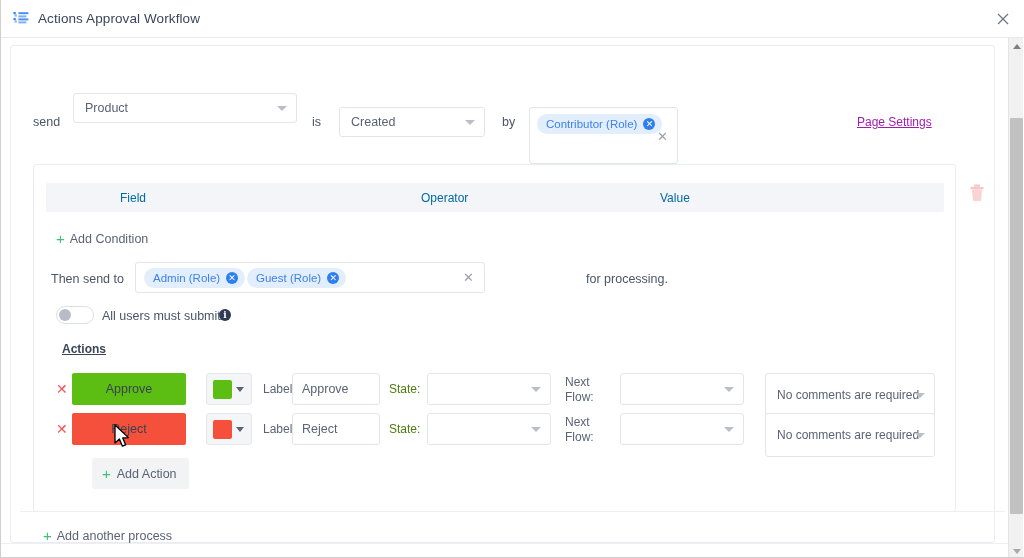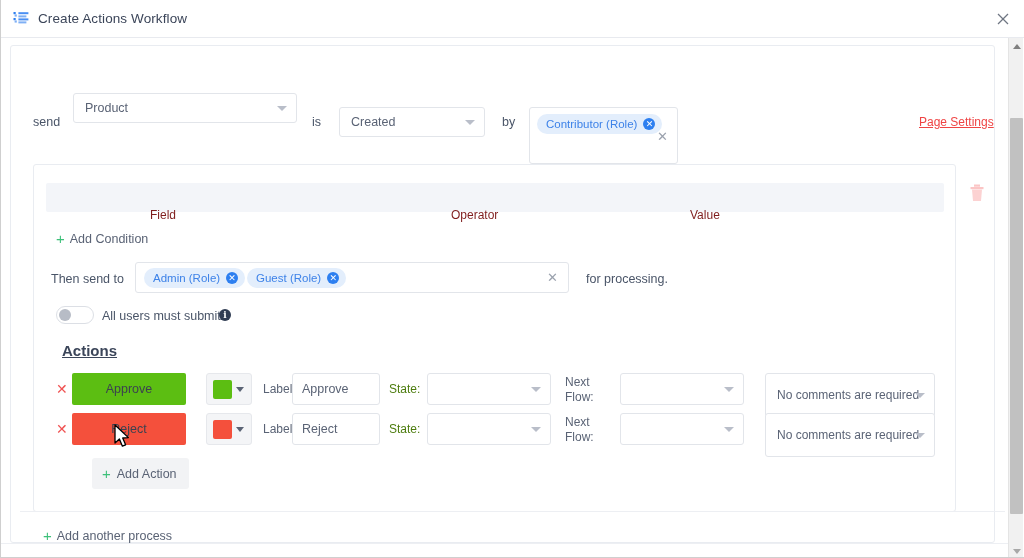--- a/index.html
+++ b/index.html
@@ -129,23 +129,23 @@
   .clear-x {
     position: absolute;
     color: #9aa1ad;
     font-size: 13px;
     cursor: pointer;
     font-family: "DejaVu Sans", sans-serif;
   }
   #tb-by .clear-x { right: 9px; top: 21px; }
 
   .page-settings {
-    position: absolute; left: 908px; top: 69px;
+    position: absolute; left: 846px; top: 69px;
     font-size: 12px;
-    color: #ef4444;
+    color: #a21caf;
     text-decoration: underline;
     cursor: pointer;
   }
 
   
   .process {
     position: absolute; left: 22px; top: 118px;
     width: 923px; height: 348px;
     border: 1px solid #e9ecf1;
     border-radius: 3px;
@@ -158,22 +158,22 @@
   }
 
   
   .cond-head {
     position: absolute; left: 12px; top: 18px;
     width: 898px; height: 29px;
     background: #f3f5f9;
     border-radius: 2px;
   }
   .cond-head .ch {
-    position: absolute; top: 25px;
-    font-size: 12px; color: #7f1d1d; margin-left: 30px;
+    position: absolute; top: 8px;
+    font-size: 12px; color: #0369a1;
   }
   .ch-field { left: 74px; }
   .ch-op    { left: 375px; }
   .ch-val   { left: 614px; }
 
   .link-green {
     position: absolute;
     font-size: 12.5px;
     color: #5a6375;
     cursor: pointer;
@@ -181,21 +181,21 @@
   }
   .link-green .plus {
     color: #3ec07a;
     font-size: 15px;
     margin-right: 5px;
     vertical-align: -1px;
   }
   #add-condition { left: 22px; top: 65px; }
 
   .lbl-send { position: absolute; left: 17px; top: 107px; font-size: 12.5px; color: #4a5568; }
-  #tb-send { left: 101px; top: 97px; width: 434px; height: 31px; }
+  #tb-send { left: 101px; top: 97px; width: 350px; height: 31px; }
   #tb-send .token { position: absolute; top: 5px; }
   #tb-send .token:nth-of-type(1) { left: 8px; }
   #tb-send .token:nth-of-type(2) { left: 111px; }
   #tb-send .clear-x { right: 10px; top: 7px; }
   .lbl-for-proc { position: absolute; left: 552px; top: 107px; font-size: 12.5px; color: #4a5568; }
 
   
   .toggle {
     position: absolute; left: 22px; top: 141px;
     width: 38px; height: 18px;
@@ -220,21 +220,21 @@
     font-size: 9px;
     line-height: 12px;
     text-align: center;
     font-family: "DejaVu Serif", serif;
     font-weight: bold;
     cursor: pointer;
   }
 
   .actions-title {
     position: absolute; left: 28px; top: 177px;
-    font-size: 15px;
+    font-size: 12px;
     color: #3b4559;
     font-weight: bold;
     text-decoration: underline;
   }
 
   
   .action-row { position: absolute; left: 0; width: 923px; height: 33px; }
   #action-row-0 { top: 208px; }
   #action-row-1 { top: 248px; }
 
@@ -391,21 +391,21 @@
         <rect x="0.5" y="1" width="2.2" height="2.2" fill="#2d7ff0"></rect>
         <rect x="1.6" y="3.4" width="2.2" height="2.2" fill="#7fb0f5"></rect>
         <rect x="0.5" y="7" width="2.2" height="2.2" fill="#2d7ff0"></rect>
         <rect x="1.6" y="9.4" width="2.2" height="2.2" fill="#7fb0f5"></rect>
         <rect x="5.4" y="1.2" width="10" height="2" fill="#4a8ff3"></rect>
         <rect x="5.4" y="4.4" width="8" height="2" fill="#7fb0f5"></rect>
         <rect x="5.4" y="7.4" width="10" height="2" fill="#4a8ff3"></rect>
         <rect x="5.4" y="10.4" width="8" height="2" fill="#7fb0f5"></rect>
       </svg>
     </span>
-    <span class="title-text">Create Actions Workflow</span>
+    <span class="title-text">Actions Approval Workflow</span>
     <span class="close-btn">
       <svg width="16" height="16" viewBox="0 0 16 16">
         <line x1="3" y1="3" x2="13" y2="13" stroke="#6f7683" stroke-width="1.2"></line>
         <line x1="13" y1="3" x2="3" y2="13" stroke="#6f7683" stroke-width="1.2"></line>
       </svg>
     </span>
   </div>
 
   <div class="page">
     <div class="card">

